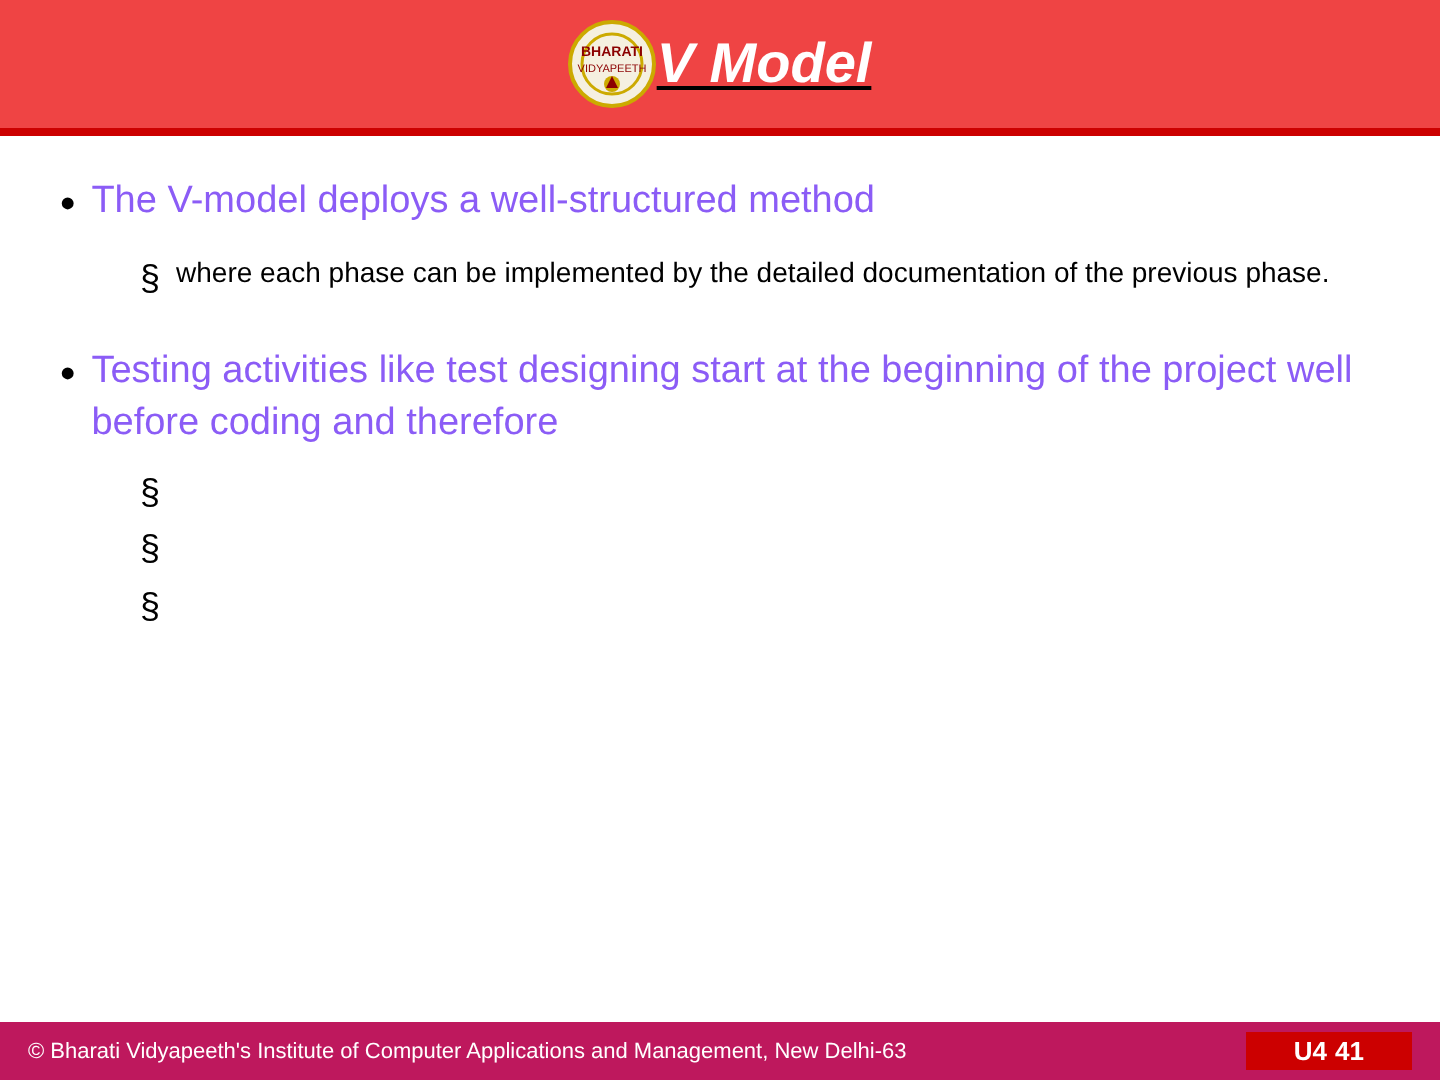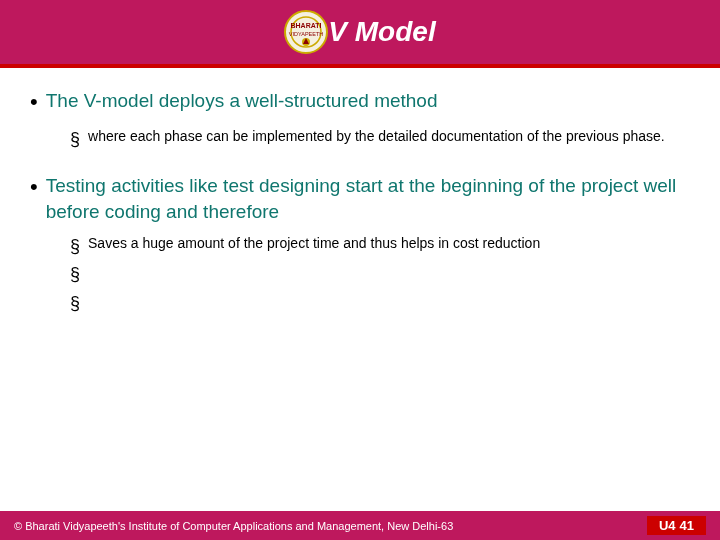--- a/index.html
+++ b/index.html
@@ -11,28 +11,29 @@
     body {
       width: 720px;
       height: 540px;
       background: #ffffff;
       font-family: Arial, sans-serif;
       overflow: hidden;
       position: relative;
     }
 
     .header {
-      background: #be185d;
+      background: #ef4444;
       width: 100%;
       padding: 10px 20px;
       display: flex;
       align-items: center;
       justify-content: center;
       position: relative;
       min-height: 60px;
+      text-decoration: underline;
     }
 
     .header-title {
       color: #ffffff;
       font-size: 28px;
       font-weight: bold;
       font-style: italic;
       text-align: center;
     }
 
@@ -56,21 +57,21 @@
     .bullet-main .bullet-dot {
       font-size: 22px;
       color: #000;
       margin-right: 8px;
       line-height: 1.3;
       flex-shrink: 0;
     }
 
     .bullet-main .bullet-text {
       font-size: 19px;
-      color: #0f766e;
+      color: #8b5cf6;
       line-height: 1.35;
     }
 
     .sub-bullets {
       margin-left: 40px;
       margin-bottom: 6px;
     }
 
     .sub-bullet-item {
       display: flex;
@@ -112,21 +113,21 @@
     .footer-text {
       color: #ffffff;
       font-size: 11px;
     }
 
     .footer-badge {
       background: #cc0000;
       color: #ffffff;
       font-size: 13px;
       font-weight: bold;
-      padding: 2px 12px;
+      padding: 2px 24px;
       display: flex;
       align-items: center;
       gap: 4px;
     }
 
     
     .logo-circle {
       width: 44px;
       height: 44px;
     }
@@ -165,21 +166,20 @@
   <div class="section-gap"></div>
 
   <div class="bullet-main">
     <span class="bullet-dot">•</span>
     <span class="bullet-text">Testing activities like test designing start at the beginning of the project well before coding and therefore</span>
   </div>
 
   <div class="sub-bullets">
     <div class="sub-bullet-item">
       <span class="sub-bullet-marker">§</span>
-      <span class="sub-bullet-text">Saves a huge amount of the project time and thus helps in cost reduction</span>
     </div>
     <div class="sub-bullet-item">
       <span class="sub-bullet-marker">§</span>
     </div>
     <div class="sub-bullet-item">
       <span class="sub-bullet-marker">§</span>
     </div>
   </div>
 
 </div>

